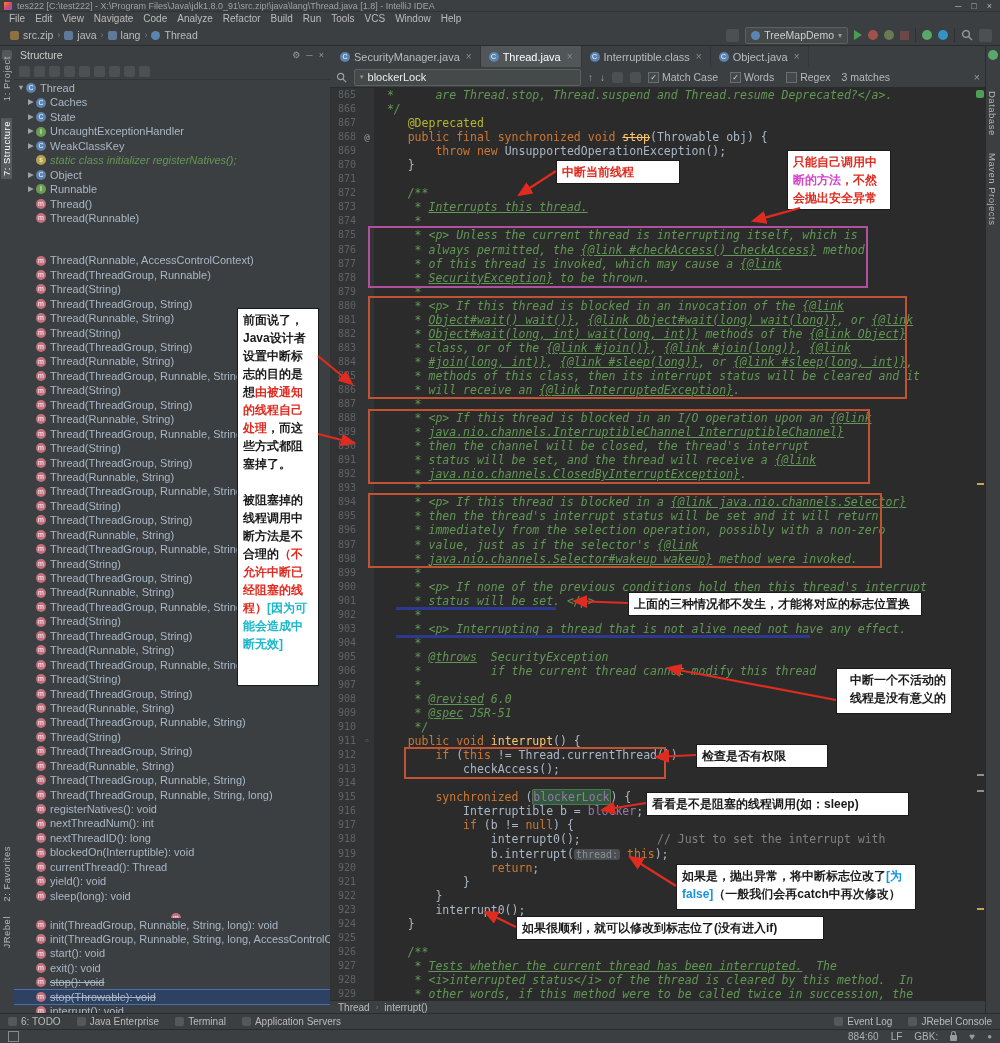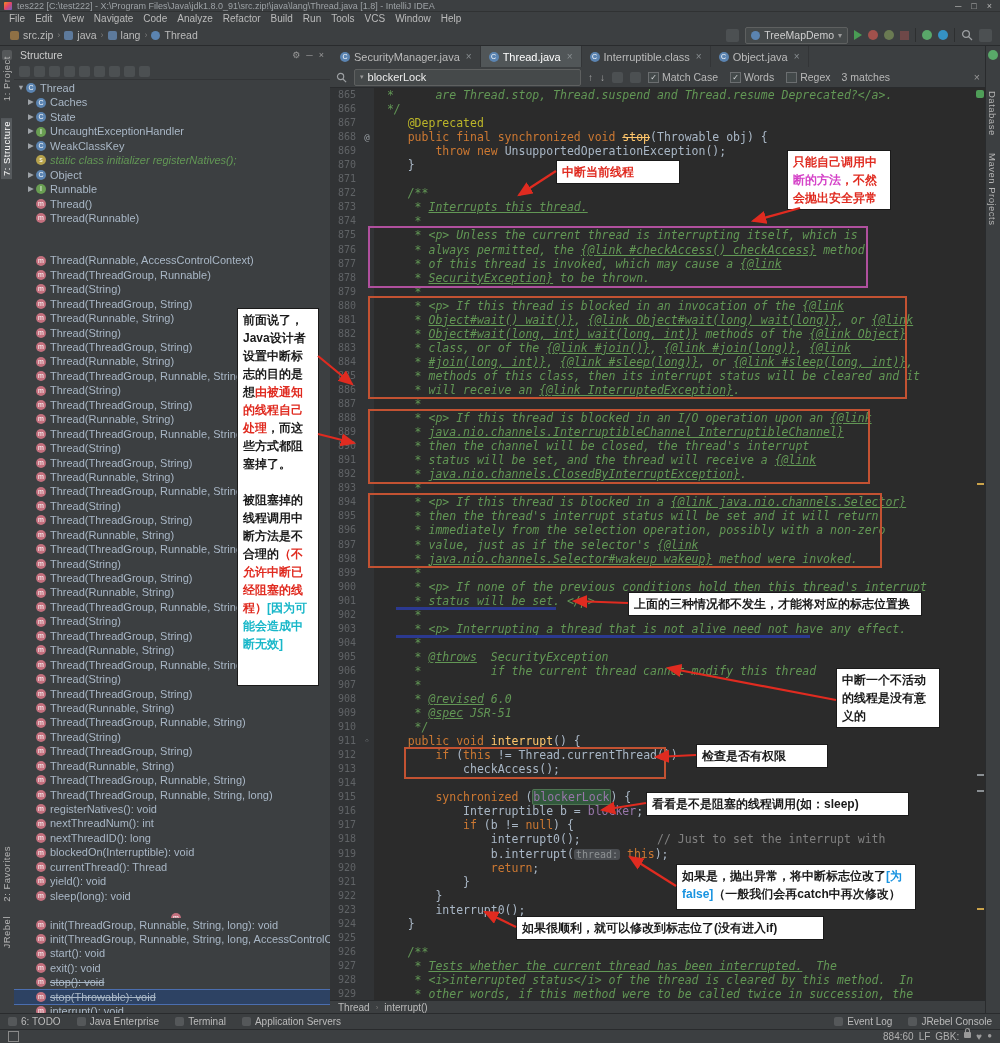--- a/index.html
+++ b/index.html
@@ -86,21 +86,21 @@
   .edcrumb{position:absolute;bottom:0;left:0;right:0;height:12px;background:#3c3f41;border-top:1px solid #292b2d;
     display:flex;align-items:center;font-size:10px;color:#bbbbbb;padding:0 8px;gap:6px;}
   
   .twbar{position:absolute;left:0;right:0;bottom:14px;height:16px;background:#3c3f41;border-top:1px solid #292b2d;
     display:flex;align-items:center;font-size:10px;color:#bbbbbb;padding:0 8px;gap:16px;box-sizing:border-box;}
   .tw-item{display:flex;align-items:center;gap:4px;}
   .tw-ic{width:9px;height:9px;background:#55585a;border-radius:2px;display:inline-block;}
   .tw-right{margin-left:auto;display:flex;gap:16px;}
   .sbar{position:absolute;left:0;right:0;bottom:0;height:14px;background:#3c3f41;border-top:1px solid #292b2d;
     display:flex;align-items:center;font-size:10px;color:#b0b0b0;padding:0 8px;gap:12px;box-sizing:border-box;}
-  .sbar .right{margin-left:auto;display:flex;gap:5px;}
+  .sbar .right{margin-left:auto;display:flex;align-items:center;gap:12px;}
   .grid-ic{width:9px;height:9px;border:1px solid #8a8a8a;}
   .lock{width:7px;height:6px;background:#9a9a9a;position:relative;border-radius:1px;top:1px;}
   .lock:before{content:"";position:absolute;left:1px;top:-4px;width:3px;height:4px;border:1px solid #9a9a9a;border-bottom:none;border-radius:3px 3px 0 0;}
   
   .overlay{position:absolute;inset:0;pointer-events:none;z-index:40;}
   .rect{position:absolute;border:2px solid;box-sizing:border-box;}
   .mark{position:absolute;}
   .callout{position:absolute;background:#ffffff;border:1px solid #1a1a1a;font-weight:bold;font-size:12px;
     line-height:1.5;padding:2px 5px;box-sizing:border-box;font-family:"Liberation Sans",sans-serif;}
   svg.arrows{position:absolute;inset:0;width:100%;height:100%;z-index:50;pointer-events:none;}
@@ -729,21 +729,21 @@
       <div class="rect" style="left: 368px; top: 296px; width: 539px; height: 103px; border-color: rgb(195, 82, 50);"></div>
       <div class="rect" style="left: 368px; top: 409px; width: 502px; height: 75px; border-color: rgb(195, 82, 50);"></div>
       <div class="rect" style="left: 368px; top: 493px; width: 514px; height: 75px; border-color: rgb(195, 82, 50);"></div>
       <div class="rect" style="left: 404px; top: 747px; width: 262px; height: 32px; border-color: rgb(195, 82, 50);"></div>
       <div class="mark" style="left: 396px; top: 607px; width: 160px; height: 3px; background: rgb(43, 57, 144);"></div>
       <div class="mark" style="left: 396px; top: 635px; width: 414px; height: 3px; background: rgb(43, 57, 144);"></div>
       <div class="callout" style="left: 556px; top: 160px; width: 124px; min-height: 20px;"><span style="color: rgb(224, 43, 32);">中断当前线程</span></div>
       <div class="callout" style="left: 787px; top: 150px; width: 104px; min-height: 58px;"><span style="color: rgb(224, 43, 32);">只能自己调用中</span><span style="color: rgb(213, 67, 200);">断的方法</span><span style="color: rgb(224, 43, 32);">，不然会抛出安全异常</span></div>
       <div class="callout" style="left: 237px; top: 308px; width: 82px; min-height: 378px;"><span style="color: rgb(26, 26, 26);">前面说了，Java设计者设置中断标志的目的是想</span><span style="color: rgb(224, 43, 32);">由被通知的线程自己处理</span><span style="color: rgb(26, 26, 26);">，而这些方式都阻塞掉了。</span><br><br><span style="color: rgb(26, 26, 26);">被阻塞掉的线程调用中断方法是不合理的</span><span style="color: rgb(224, 43, 32);">（不允许中断已经阻塞的线程）</span><span style="color: rgb(24, 183, 201);">[因为可能会造成中断无效]</span></div>
       <div class="callout" style="left: 628px; top: 592px; width: 294px; min-height: 21px;"><span style="color: rgb(26, 26, 26);">上面的三种情况都不发生，才能将对应的标志位置换</span></div>
-      <div class="callout" style="left: 836px; top: 668px; width: 104px; min-height: 46px;"><span style="color: rgb(26, 26, 26);">中断一个不活动的线程是没有意义的</span></div>
+      <div class="callout" style="left: 836px; top: 668px; width: 116px; min-height: 46px; text-align: right;"><span style="color: rgb(26, 26, 26);">中断一个不活动的线程是没有意义的</span></div>
       <div class="callout" style="left: 696px; top: 744px; width: 132px; min-height: 22px;"><span style="color: rgb(26, 26, 26);">检查是否有权限</span></div>
       <div class="callout" style="left: 646px; top: 792px; width: 263px; min-height: 21px;"><span style="color: rgb(26, 26, 26);">看看是不是阻塞的线程调用(如：sleep)</span></div>
       <div class="callout" style="left: 676px; top: 864px; width: 240px; min-height: 46px;"><span style="color: rgb(26, 26, 26);">如果是，抛出异常，将中断标志位改了</span><span style="color: rgb(24, 147, 224);">[为false]</span><span style="color: rgb(26, 26, 26);">（一般我们会再catch中再次修改）</span></div>
       <div class="callout" style="left: 516px; top: 916px; width: 308px; min-height: 21px;"><span style="color: rgb(26, 26, 26);">如果很顺利，就可以修改到标志位了(没有进入if)</span></div>
     </div>
   <svg class="arrows" id="arrows">
     <defs>
       <marker id="ah" markerWidth="8" markerHeight="8" refX="6" refY="3" orient="auto">
         <path d="M0,0 L7,3 L0,6 z" fill="#e02b20"></path>
       </marker>

